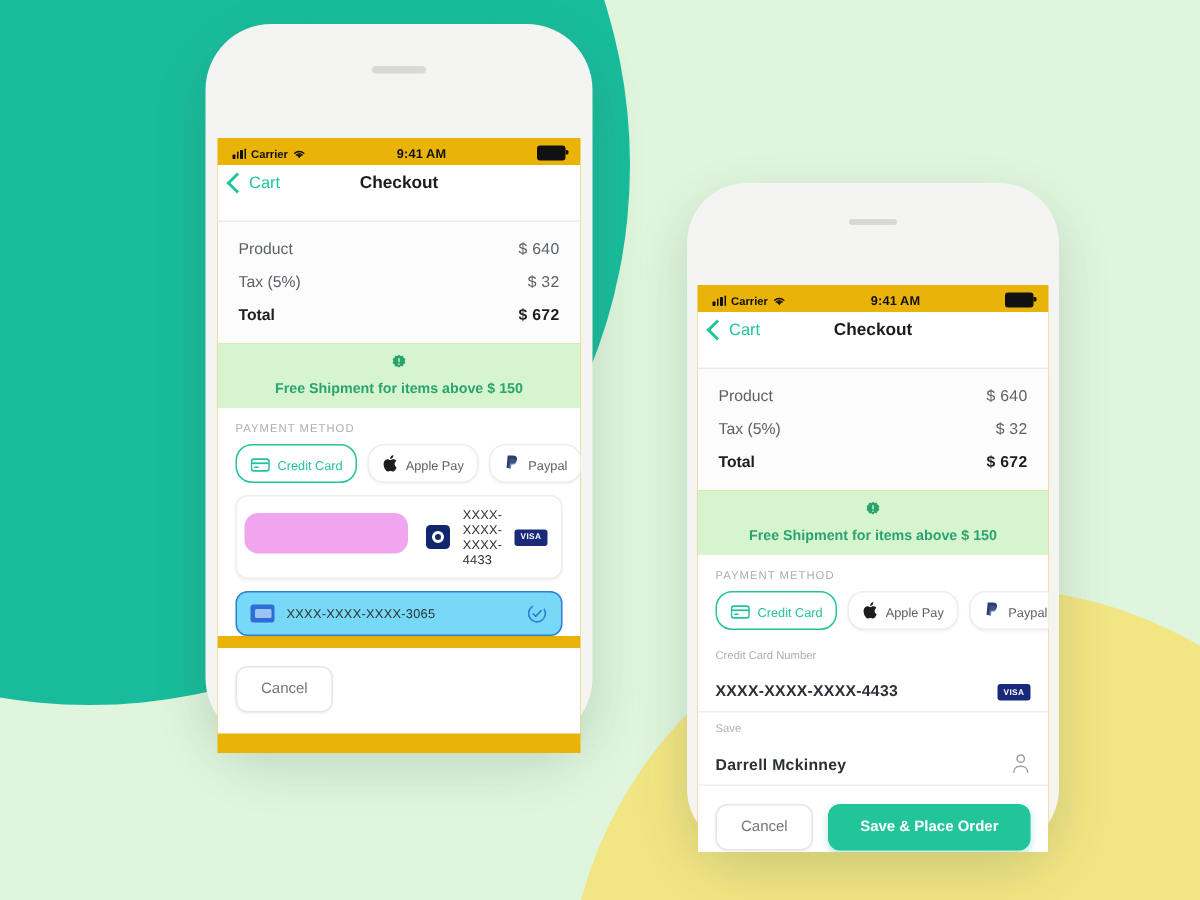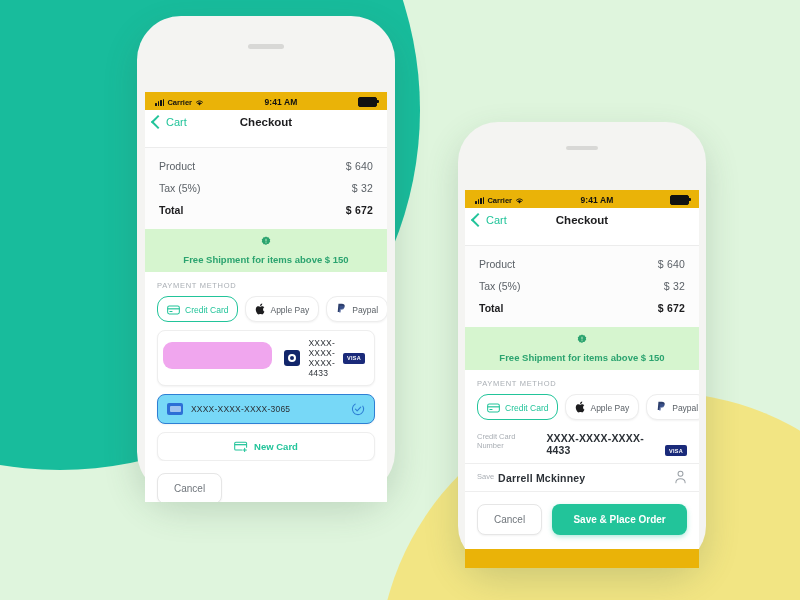--- a/index.html
+++ b/index.html
@@ -103,21 +103,21 @@
   .check{width:14px;height:14px;flex:none;}
   .newcard{display:flex;align-items:center;justify-content:center;gap:6px;
      background:#fff;border:1px solid #eee;border-radius:8px;padding:8px;
      box-shadow:0 1px 2px rgba(0,0,0,.05);cursor:pointer;}
   .newcard span{font-size:9.5px;color:#22c49a;font-weight:bold;}
 
   
   .form{background:#fff;}
   .frow{display:flex;align-items:flex-end;justify-content:space-between;
      padding:6px 12px 7px 12px;border-bottom:1px solid #eee;cursor:text;}
-  .fcol{display:flex;flex-direction:row;gap:4px;}
+  .fcol{display:flex;flex-direction:column;gap:14px;}
   .flabel{font-size:7.5px;color:#a9aeb4;}
   .fvalue{font-size:10.5px;color:#2b3036;font-weight:bold;letter-spacing:.2px;}
   .fsplit{display:flex;border-bottom:1px solid #eee;}
   .fhalf{flex:1;display:flex;align-items:flex-end;justify-content:space-between;
      padding:6px 11px 7px 11px;cursor:text;}
   .fhalf.focused{border-bottom:2px solid #22c49a;margin-bottom:-1px;}
   .fhalf + .fhalf{border-left:1px solid #eee;}
   .fplaceholder{font-size:10px;color:#a9aeb4;}
 
   
@@ -232,28 +232,20 @@
       <div class="cardrow selected">
         <span class="ico-mc">
             <b></b>
           </span>
         <span class="cardnum">XXXX-XXXX-XXXX-3065</span>
         <svg class="check" viewBox="0 0 24 24">
           <circle cx="12" cy="12" r="9.6" fill="none" stroke="#2e7fd4" stroke-width="1.8" stroke-dasharray="46 14" transform="rotate(-35 12 12)"></circle>
           <path d="M7.6 12.3l3 3 6-6.6" fill="none" stroke="#2e7fd4" stroke-width="1.9" stroke-linecap="round" stroke-linejoin="round"></path>
         </svg>
       </div>
-      <div class="newcard">
-        <svg width="14" height="11" viewBox="0 0 20 15">
-          <path d="M18 8.5V3a1.6 1.6 0 0 0-1.6-1.6H2.6A1.6 1.6 0 0 0 1 3v8a1.6 1.6 0 0 0 1.6 1.6h8.3" fill="none" stroke="#22c49a" stroke-width="1.5" stroke-linecap="round"></path>
-          <rect x="1" y="4" width="17" height="1.8" fill="#22c49a"></rect>
-          <path d="M15.2 10v5M12.7 12.5h5" stroke="#22c49a" stroke-width="1.5" stroke-linecap="round"></path>
-        </svg>
-        <span>New Card</span>
-      </div>
     </div>
 
     <div class="actions">
       <div class="btn btn-cancel">Cancel</div>
     </div>
   </div>
 </div>
 
 <div class="phone" id="phone-2">
   <div class="speaker"></div>

